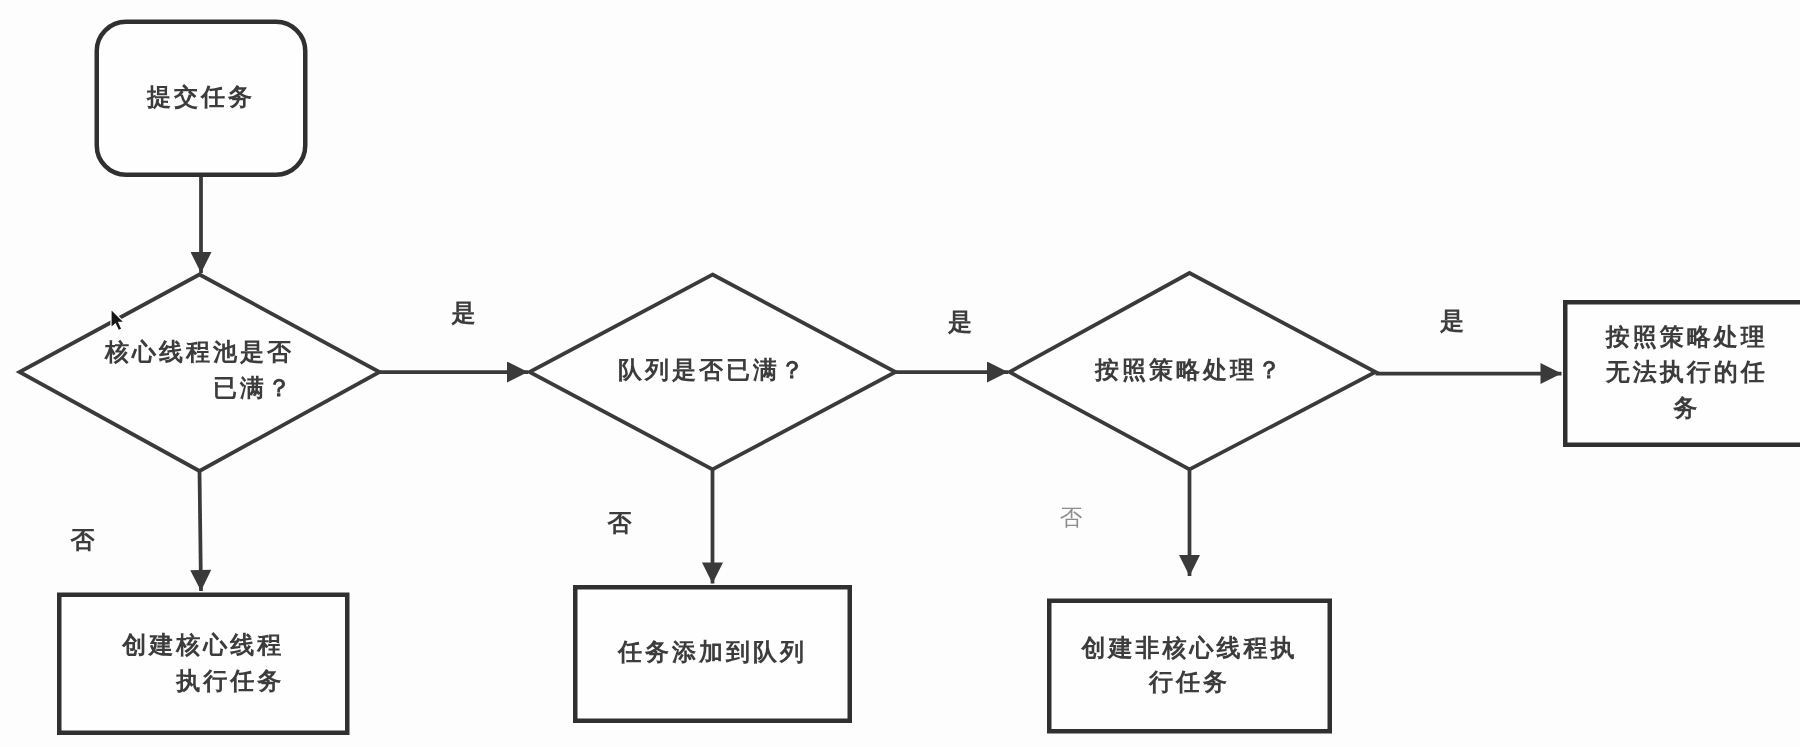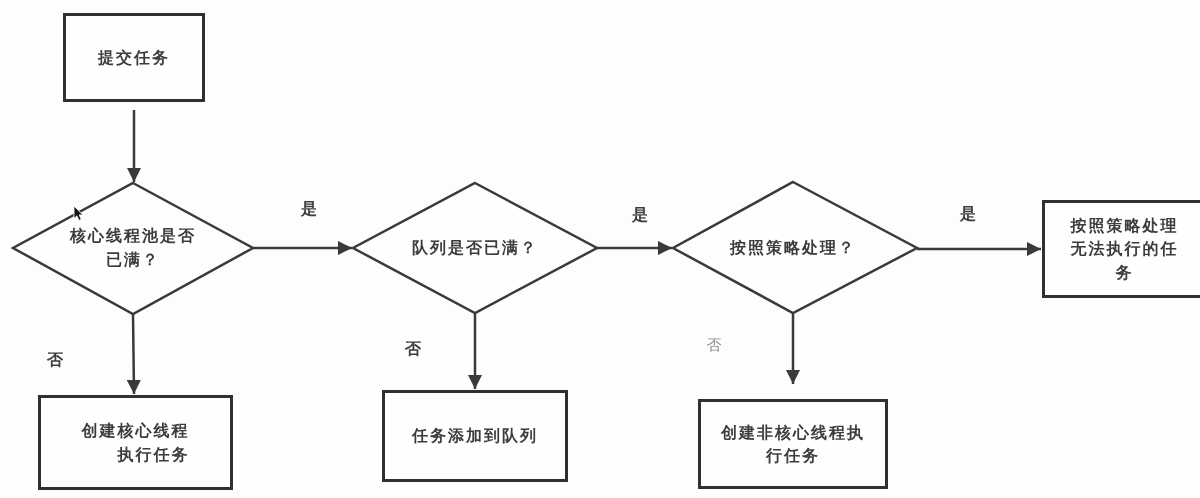--- a/index.html
+++ b/index.html
@@ -85,35 +85,35 @@
     <line x1="475" y1="313" x2="475" y2="389" stroke="#3a3a3a" stroke-width="2.5" marker-end="url(#arrowhead)"></line>
     <line x1="793" y1="313" x2="793" y2="384" stroke="#3a3a3a" stroke-width="2.5" marker-end="url(#arrowhead)"></line>
 
     <polygon points="133,183 253,248 133,314 13,248" fill="#fefefe" stroke="#3a3a3a" stroke-width="2.5"></polygon>
     <polygon points="475,183 597,248 475,313 353,248" fill="#fefefe" stroke="#3a3a3a" stroke-width="2.5"></polygon>
     <polygon points="793,182 917,248 793,313 673,248" fill="#fefefe" stroke="#3a3a3a" stroke-width="2.5"></polygon>
 
     <path d="M74,206 L74,218.4 L76.9,215.9 L79,220.4 L81.2,219.3 L79.2,214.9 L82.8,214.9 Z" fill="#151515" stroke="#ffffff" stroke-width="0.8"></path>
   </svg>
 
-  <div class="box" style="left:63px; top:13px; width:142px; height:89px;">提交任务</div>
+  <div class="box" style="left:63px; top:13px; width:142px; height:105px;border-radius:21px;">提交任务</div>
 
   <div class="box" style="left:38px; top:395px; width:195px; height:95px;text-align:right;">创建核心线程
 执行任务</div>
 
   <div class="box" style="left:382px; top:390px; width:186px; height:92px;text-align:right;">任务添加到队列</div>
 
   <div class="box" style="left:698px; top:385px; width:190px; height:90px;margin-top:14px;">创建非核心线程执
 行任务</div>
 
   <div class="box" style="left:1042px; top:200px; width:165px; height:98px;">按照策略处理
 无法执行的任
 务</div>
 
-  <div class="dtext" style="left:33px; top:224px; width:200px; height:48px;">核心线程池是否
+  <div class="dtext" style="left:33px; top:224px; width:200px; height:48px;text-align:right;">核心线程池是否
 已满？</div>
 
   <div class="dtext" style="left:375px; top:236px; width:200px; height:24px;">队列是否已满？</div>
 
   <div class="dtext" style="left:693px; top:236px; width:200px; height:24px;">按照策略处理？</div>
 
   <div class="elabel" style="left:296px; top:197px;">是</div>
   <div class="elabel" style="left:42px; top:348px;">否</div>
 
   <div class="elabel" style="left:627px; top:203px;">是</div>

